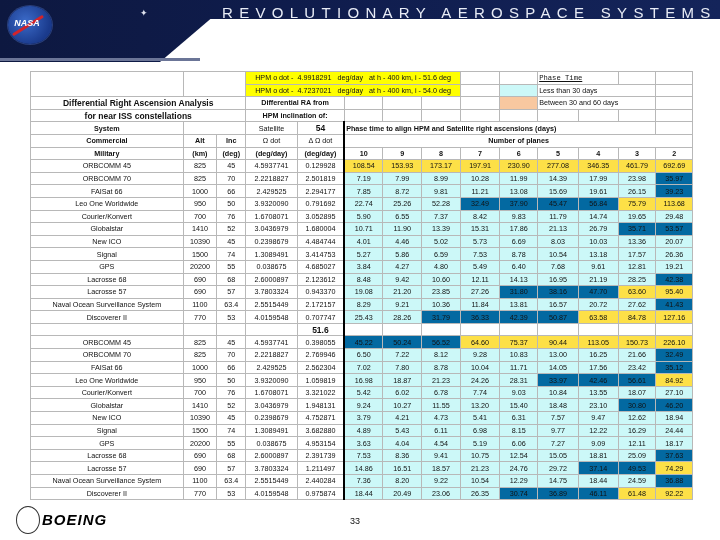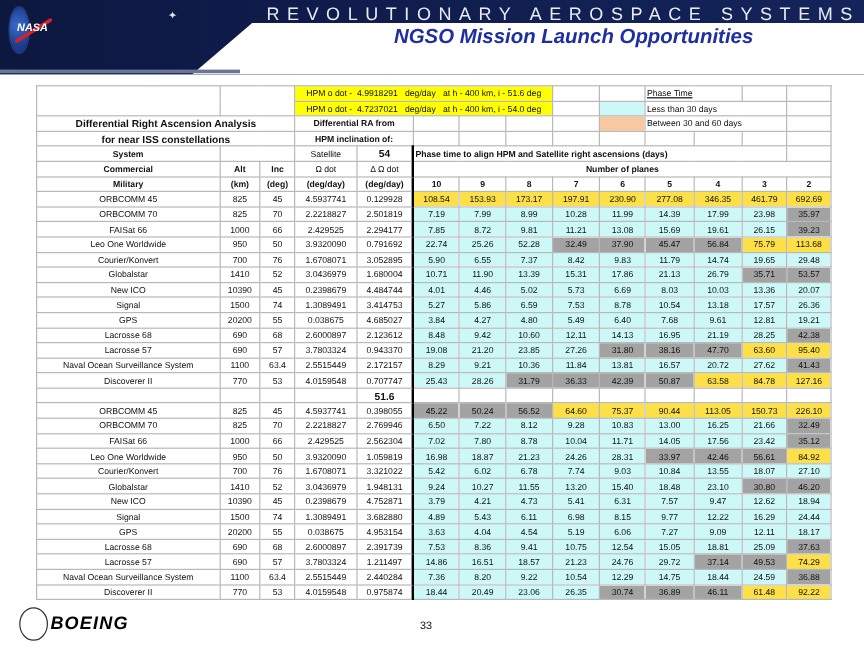--- a/index.html
+++ b/index.html
@@ -1,65 +1,64 @@
 <!DOCTYPE html>
 <html><head>
 <meta charset="utf-8">
 <style>
   html, body { margin:0; padding:0; }
   body { width:720px; height:540px; background:#ffffff; position:relative; overflow:hidden; font-family:"Liberation Sans", sans-serif; }
   .banner { position:absolute; left:0; top:0; width:720px; height:62px; background:linear-gradient(90deg,#0d1840 0%, #0f1c4c 40%, #14245a 100%); }
   .banner-tagline { position:absolute; left:222px; top:4px; color:#e8ecf6; font-size:15px; letter-spacing:6.3px; white-space:nowrap; }
   .banner-cut { position:absolute; left:160px; top:19px; width:560px; height:43px; background:#ffffff; clip-path:polygon(9% 0,100% 0,100% 100%,0 100%); }
   .banner-underline { position:absolute; left:0; top:58px; width:200px; height:3px; background:#6b7597; }
-  .nasa-logo { position:absolute; left:8px; top:6px; width:16px; height:38px; border-radius:50%; background:radial-gradient(circle at 40% 40%, #3b6ac8, #1a3a8c 70%); box-shadow:0 0 0 1px #2a3f7a; }
+  .nasa-logo { position:absolute; left:8px; top:6px; width:44px; height:38px; border-radius:50%; background:radial-gradient(circle at 40% 40%, #3b6ac8, #1a3a8c 70%); box-shadow:0 0 0 1px #2a3f7a; }
   .nasa-logo span { position:absolute; left:0; top:12px; width:38px; text-align:center; color:#fff; font-size:9px; font-weight:bold; font-style:italic; }
   .nasa-swoosh { position:absolute; left:2px; top:18px; width:36px; height:3px; background:#d2232a; transform:rotate(-32deg); border-radius:2px; }
   .rasc-logo { position:absolute; left:58px; top:10px; font-size:34px; font-weight:bold; color:#c8ccd6; letter-spacing:1px; text-shadow:1px 1px 0 #6a7080; font-style:normal; }
   .rasc-star { position:absolute; left:140px; top:8px; color:#dfe3ee; font-size:9px; }
   .title { position:absolute; left:258px; top:20px; width:440px; text-align:center; color:#1f2ea0; font-size:17px; font-weight:bold; font-style:italic; line-height:21px; }
 
   .sheet { position:absolute; left:30px; top:71px; width:663px; }
   table.grid { border-collapse:collapse; table-layout:fixed; width:663px; font-size:7.2px; }
   table.grid td { border:1px solid #b8b8b8; height:11.6px; padding:0 1px; text-align:center; white-space:nowrap; overflow:hidden; color:#111; }
   .hdr-yellow { background:#ffff00; text-align:left; }
   .mag { color:#a020c0; font-weight:bold; font-size:8.5px; }
   .red { color:#c00000; }
   .navy { color:#1c2a9a; }
   .bold { font-weight:bold; }
   .cy { background:#ccf8f8; }
-  .pe { background:#a3a3a3; }
+  .pe { background:#0369a1; }
   .wh { background:#fde047; }
   .thick-top td { border-top:2px solid #000; }
   .thick-left { border-left:2px solid #000 !important; }
   .sec-top td { border-top:1.5px solid #000; }
   .legend-cy { background:#ccf8f8; }
   .legend-pe { background:#f8c8a0; }
-  .under { text-decoration:underline; }
+  .under { text-decoration:underline;font-family:Liberation Mono, monospace; }
 
   .boeing { position:absolute; left:14px; top:506px; width:130px; height:30px; }
   .boeing-text { position:absolute; left:28px; top:5px; font-size:15px; font-weight:bold; font-style:italic; color:#000; letter-spacing:1px; }
   .boeing-mark { position:absolute; left:2px; top:0px; width:22px; height:26px; border:1.5px solid #333; border-radius:50%; }
   .page-num { position:absolute; left:350px; top:516px; font-size:9px; color:#111; }
 </style>
 </head>
 <body>
 
 <div class="banner">
   <div class="nasa-logo">
     <div class="nasa-swoosh"></div>
     <span>NASA</span>
   </div>
   <div class="rasc-star">✦</div>
   <div class="banner-tagline">REVOLUTIONARY AEROSPACE SYSTEMS CONCEPTS</div>
   <div class="banner-cut"></div>
   <div class="banner-underline"></div>
 </div>
 <div class="title">
-  <div>NGSO Mission Launch Opportunities</div>
 </div>
 
 <div class="sheet">
   <table class="grid">
     <colgroup>
       <col style="width:146px">
         <col style="width:32px">
         <col style="width:28px">
         <col style="width:49px">
         <col style="width:45px">

